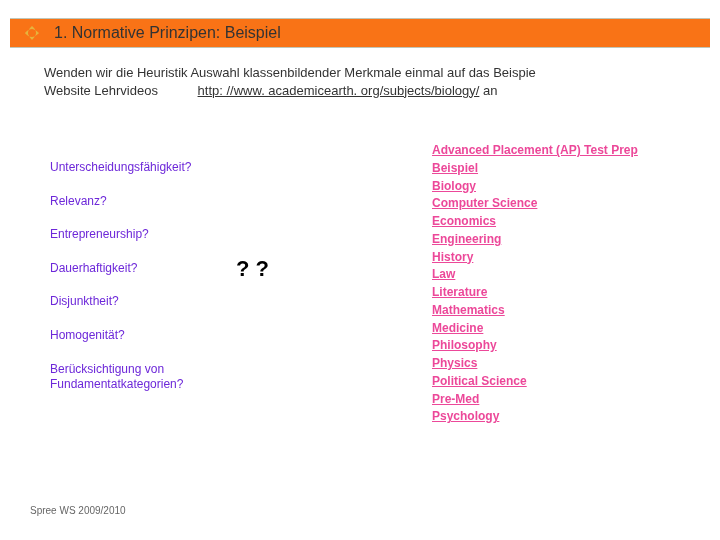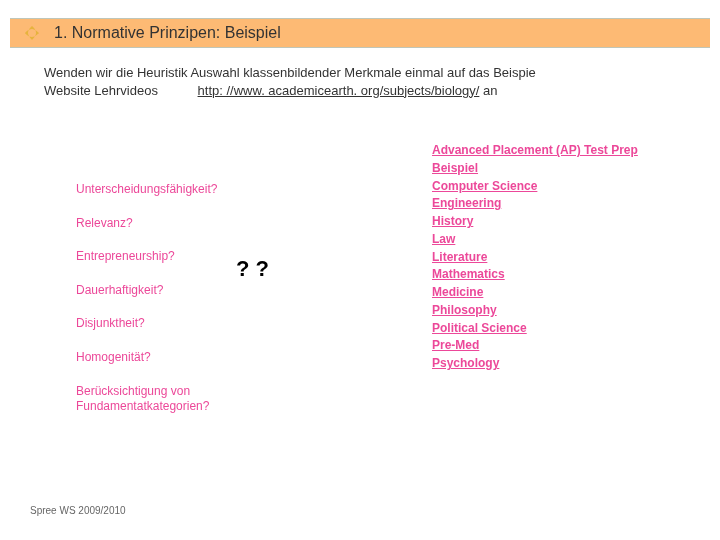--- a/index.html
+++ b/index.html
@@ -15,21 +15,21 @@
   .header-bar {
     position: absolute;
     top: 18px;
     left: 10px;
     right: 10px;
     height: 30px;
     border-top: 1px solid #bfc6b9;
     border-bottom: 1px solid #bfc6b9;
     display: flex;
     align-items: center;
-    background: #fdba74;
+    background: #f97316;
   }
   .bullet-icon {
     width: 16px;
     height: 16px;
     margin: 0 14px 0 14px;
     flex-shrink: 0;
   }
   .bullet-icon svg { display: block; }
   .title {
     font-size: 16px;
@@ -45,25 +45,24 @@
     color: #333;
   }
   .intro a {
     color: #333;
     text-decoration: underline;
     padding-left: 36px;
   }
   .left-col {
     position: absolute;
     top: 160px;
-    left: 76px;
+    left: 50px;
     width: 210px;
     font-size: 12px;
-    color: #ec4899;
-    margin-top: 22px;
+    color: #6d28d9;
   }
   .left-col .q {
     margin-bottom: 18px;
     line-height: 1.3;
   }
   .qmarks {
     position: absolute;
     top: 256px;
     left: 236px;
     font-size: 22px;
@@ -116,26 +115,29 @@
   <div class="q">Disjunktheit?</div>
   <div class="q">Homogenität?</div>
   <div class="q">Berücksichtigung von Fundamentatkategorien?</div>
 </div>
 
 <div class="qmarks">? ?</div>
 
 <div class="right-col">
   <div class="subj">Advanced Placement (AP) Test Prep</div>
   <div class="subj">Beispiel</div>
+  <div class="subj">Biology</div>
   <div class="subj">Computer Science</div>
+  <div class="subj">Economics</div>
   <div class="subj">Engineering</div>
   <div class="subj">History</div>
   <div class="subj">Law</div>
   <div class="subj">Literature</div>
   <div class="subj">Mathematics</div>
   <div class="subj">Medicine</div>
   <div class="subj">Philosophy</div>
+  <div class="subj">Physics</div>
   <div class="subj">Political Science</div>
   <div class="subj">Pre-Med</div>
   <div class="subj">Psychology</div>
 </div>
 
 <div class="footer">Spree WS 2009/2010</div>
 
 </body></html>

